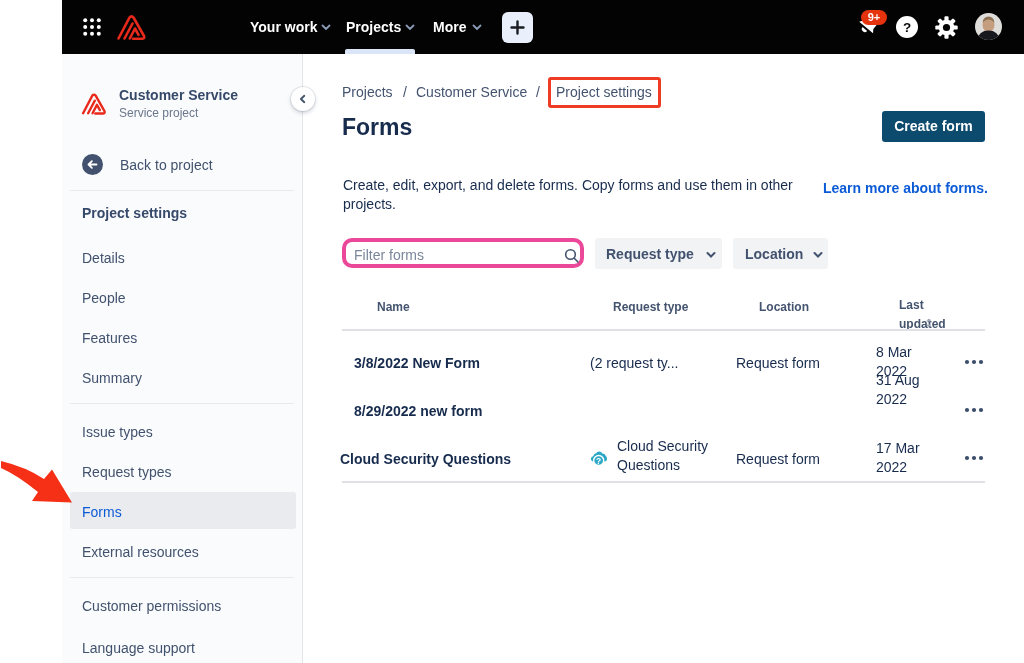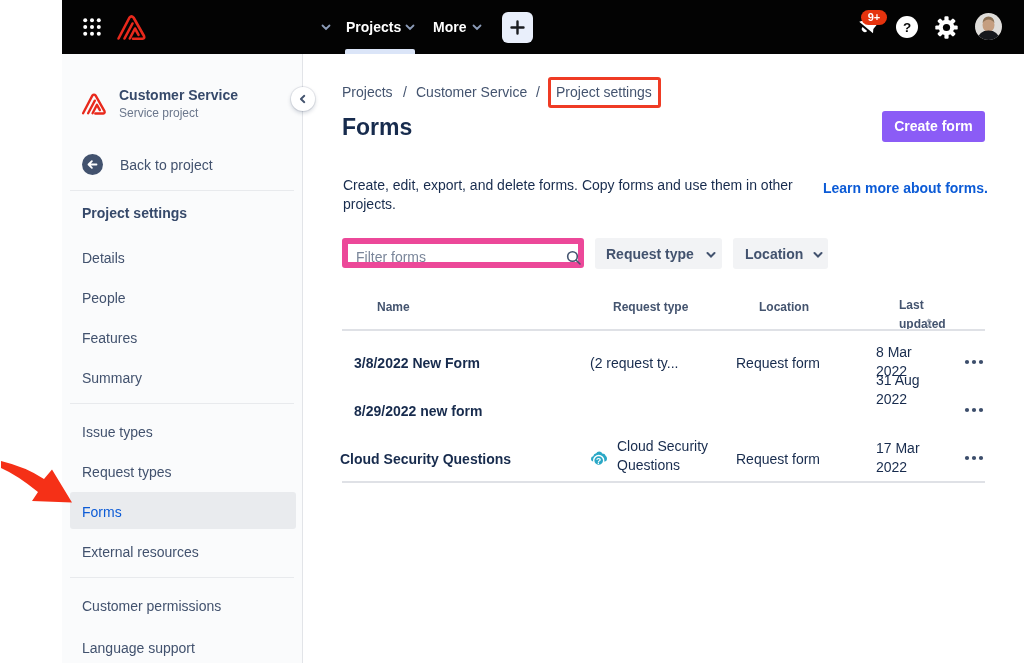--- a/index.html
+++ b/index.html
@@ -29,21 +29,21 @@
   background:#e9ebee; border-radius:3px; }
 #collapse { position:absolute; left:291px; top:87px; width:24px; height:24px; border-radius:50%;
   background:#fff; box-shadow:0 0 0 1px rgba(9,30,66,0.08), 0 2px 4px rgba(9,30,66,0.2); }
 .bc { position:absolute; top:84px; font-size:14px; color:#44546f; }
 #redbox { position:absolute; left:548px; top:77px; width:113px; height:31px;
   border:3px solid #ef3b24; border-radius:3px; }
 #h1 { position:absolute; left:342px; top:114px; font-size:23px; font-weight:bold; color:#172b4d; }
 #desc { position:absolute; left:343px; top:176px; width:475px; font-size:14px; line-height:19px; color:#172b4d; }
 #learn { position:absolute; left:823px; top:180px; font-size:14px; font-weight:bold; color:#0c5bd6; }
 #filter { position:absolute; left:342px; top:238px; width:242px; height:30px;
-  border:6px solid #ec4899; border-radius:3px; background:#fff; }
+  border:4px solid #ec4899; border-radius:10px; background:#fff; }
 #filter span { position:absolute; left:8px; top:5px; font-size:14px; color:#7a869a; }
 .dropbtn { position:absolute; top:238px; height:31px; background:#f2f3f5; border-radius:3px;
   font-size:14px; font-weight:bold; color:#42526e; }
 
 .th { position:absolute; font-size:12px; font-weight:bold; color:#44546f;padding-left:23px; }
 .td { position:absolute; font-size:14px; color:#172b4d; line-height:19px; }
 .tname { font-weight:bold; }
 .tline { position:absolute; left:342px; width:643px; background:#dfe1e6; }
 </style>
 </head>
@@ -65,20 +65,21 @@
     </g>
   </svg>
 
   <svg class="abs" style="left:54px;top:14px;" width="31" height="27" viewBox="0 0 31 27">
     <g fill="none" stroke="#e8291c" stroke-width="2.6" stroke-linecap="round" stroke-linejoin="round">
       <path d="M2.5 24.5 L13.5 3.5 Q15.5 1.2 17.5 3.5 L28 22 Q29 24.5 26.5 24.8 L17 24.8"></path>
       <path d="M8.5 24.5 L16.5 9.5"></path>
       <path d="M13.8 24.5 L19 14.5 L22.5 20.8"></path>
     </g>
   </svg>
+  <div class="navtxt" style="left:188px;">Your work</div>
   <svg class="chev" style="left:258px;" viewBox="0 0 12 12">
       <path d="M2.5 4.5 L6 8 L9.5 4.5" stroke="#8c9cb8" stroke-width="1.8" fill="none" stroke-linecap="round"></path>
     </svg>
   <div class="navtxt" style="left:284px;">Projects</div>
   <svg class="chev" style="left:342px;" viewBox="0 0 12 12">
       <path d="M2.5 4.5 L6 8 L9.5 4.5" stroke="#8c9cb8" stroke-width="1.8" fill="none" stroke-linecap="round"></path>
     </svg>
   <div id="proj-underline"></div>
   <div class="navtxt" style="left:371px;">More</div>
   <svg class="chev" style="left:409px;" viewBox="0 0 12 12">
@@ -172,21 +173,21 @@
   </svg>
 </div>
 
 <div class="bc" style="left:342px;">Projects</div>
 <div class="bc" style="left:403px;">/</div>
 <div class="bc" style="left:416px;">Customer Service</div>
 <div class="bc" style="left:536px;">/</div>
 <div class="bc" style="left:556px;">Project settings</div>
 <div id="redbox"></div>
 <div id="h1">Forms</div>
-<div style="position:absolute;left:882px;top:111px;width:103px;height:31px;background:#8b5cf6;border-radius:3px;color:#fff;font-size:14px;font-weight:bold;text-align:center;line-height:31px;font-family:'Liberation Sans',sans-serif;">Create form</div>
+<div style="position:absolute;left:882px;top:111px;width:103px;height:31px;background:#0c4a6e;border-radius:3px;color:#fff;font-size:14px;font-weight:bold;text-align:center;line-height:31px;font-family:'Liberation Sans',sans-serif;">Create form</div>
 <div id="desc">Create, edit, export, and delete forms. Copy forms and use them in other projects.</div>
 <div id="learn">Learn more about forms.</div>
 
 <div id="filter">
   <span>Filter forms</span>
   <svg class="abs" style="left:218px;top:6px;" width="16" height="16" viewBox="0 0 16 16">
     <circle cx="6.5" cy="6.5" r="4.8" fill="none" stroke="#44546f" stroke-width="1.6"></circle>
     <path d="M10.2 10.2 L14 14" stroke="#44546f" stroke-width="1.6" stroke-linecap="round"></path>
   </svg>
 </div>

